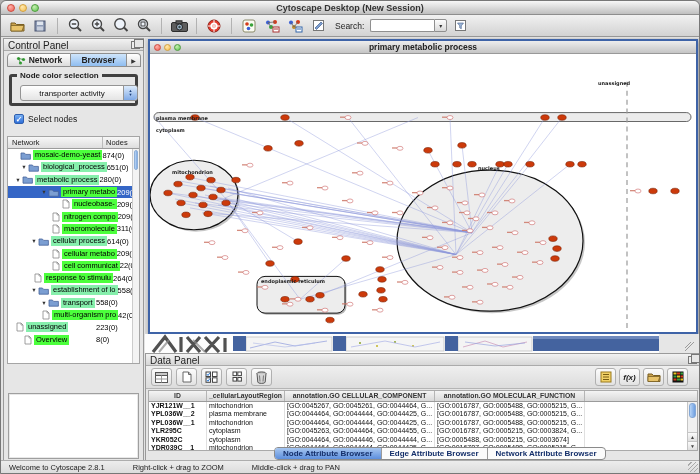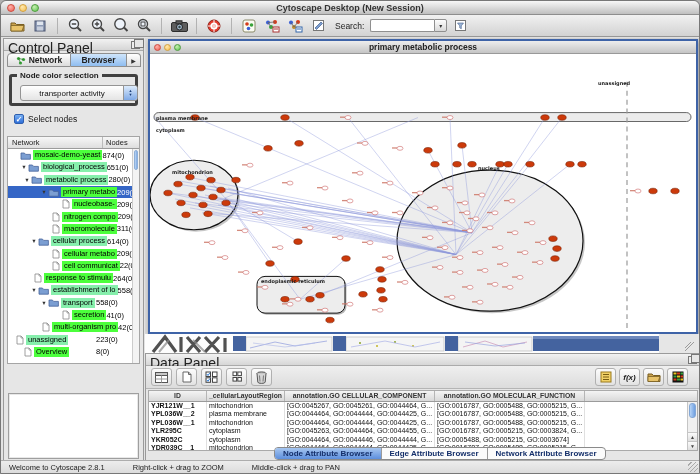--- a/index.html
+++ b/index.html
@@ -29,21 +29,21 @@
   .searchbox { display:flex; align-items:center; }
   .searchbox input { width:64px; height:13px; font-size:8px; border:1px solid #8f8f8f;
      border-right:none; border-radius:2px 0 0 2px; padding:0 3px; background:#fff; }
   .search-dd { width:13px; height:13px; border:1px solid #8f8f8f; border-radius:0 2px 2px 0;
      background:linear-gradient(#fdfdfd,#d8d8d8); font-size:6px; line-height:12px; text-align:center; color:#333; }
 
   
   .cp { position:absolute; left:2px; top:37px; width:141px; height:424px;
     background:#e6e6e6; border:1px solid #9a9a9a; }
   .panel-head { position:relative; height:12px; background:linear-gradient(#f2f2f2,#d6d6d6);
-    border-bottom:1px solid #ababab; font-size:14px; color:#222; padding:1px 0 0 4px; }
+    border-bottom:1px solid #ababab; font-size:10px; color:#222; padding:1px 0 0 4px; }
   .float-ico { position:absolute; right:3px; top:2px; width:9px; height:8px;
     border:1px solid #777; background:#eee; }
   .float-ico:before { content:""; position:absolute; left:2px; top:-3px; width:8px; height:7px;
     border:1px solid #777; background:#e6e6e6; }
   .cp-tabs { display:flex; align-items:flex-end; height:16px; padding:2px 2px 0 3px; }
   .cp-tab { height:14px; font-size:8.5px; font-weight:bold; color:#222; display:flex;
     align-items:center; justify-content:center; gap:3px; border:1px solid #8f8f8f; }
   .cp-tab.network { width:64px; border-radius:4px 0 0 0; background:linear-gradient(#ffffff,#dcdcdc); }
   .cp-tab.mosaic { width:56px; border-left:none; background:linear-gradient(#cfe5fb,#8fbdf0); }
   .cp-tab-more { width:14px; height:14px; border:1px solid #8f8f8f; border-left:none;
@@ -334,21 +334,21 @@
           <div class="trow" style="padding-left: 12px;">
             <span class="tarrow">▼</span>
             <span class="ticon">
               <svg width="11" height="9">
                 <path d="M1,2 h3.4 l1.2,1.4 h4.8 v4.8 H1 z" fill="#7b9ed2" stroke="#46639b" stroke-width="0.8"></path>
               </svg>
             </span>
             <span class="chip red">biological_process</span>
             <span class="tcount">651(0)</span>
           </div>
-          <div class="trow" style="padding-left: 15px;">
+          <div class="trow" style="padding-left: 6px;">
             <span class="tarrow">▼</span>
             <span class="ticon">
               <svg width="11" height="9">
                 <path d="M1,2 h3.4 l1.2,1.4 h4.8 v4.8 H1 z" fill="#7b9ed2" stroke="#46639b" stroke-width="0.8"></path>
               </svg>
             </span>
             <span class="chip red">metabolic process</span>
             <span class="tcount">280(0)</span>
           </div>
           <div class="trow sel" style="padding-left: 32px;">
@@ -449,31 +449,20 @@
           </div>
           <div class="trow" style="padding-left: 32px;">
             <span class="tarrow">▼</span>
             <span class="ticon">
               <svg width="11" height="9">
                 <path d="M1,2 h3.4 l1.2,1.4 h4.8 v4.8 H1 z" fill="#7b9ed2" stroke="#46639b" stroke-width="0.8"></path>
               </svg>
             </span>
             <span class="chip red">transport</span>
             <span class="tcount">558(0)</span>
-          </div>
-          <div class="trow" style="padding-left: 46px;">
-            <span class="tarrow"></span>
-            <span class="ticon">
-              <svg width="8" height="10">
-                <path d="M1,1 h4 l2,2 v6 H1 z" fill="#fff" stroke="#888" stroke-width="0.8"></path>
-                <path d="M5,1 v2 h2" fill="none" stroke="#888" stroke-width="0.7"></path>
-              </svg>
-            </span>
-            <span class="chip green">secretion</span>
-            <span class="tcount">41(0)</span>
           </div>
           <div class="trow" style="padding-left: 26px;">
             <span class="tarrow"></span>
             <span class="ticon">
               <svg width="8" height="10">
                 <path d="M1,1 h4 l2,2 v6 H1 z" fill="#fff" stroke="#888" stroke-width="0.8"></path>
                 <path d="M5,1 v2 h2" fill="none" stroke="#888" stroke-width="0.7"></path>
               </svg>
             </span>
             <span class="chip green">multi-organism pro</span>

